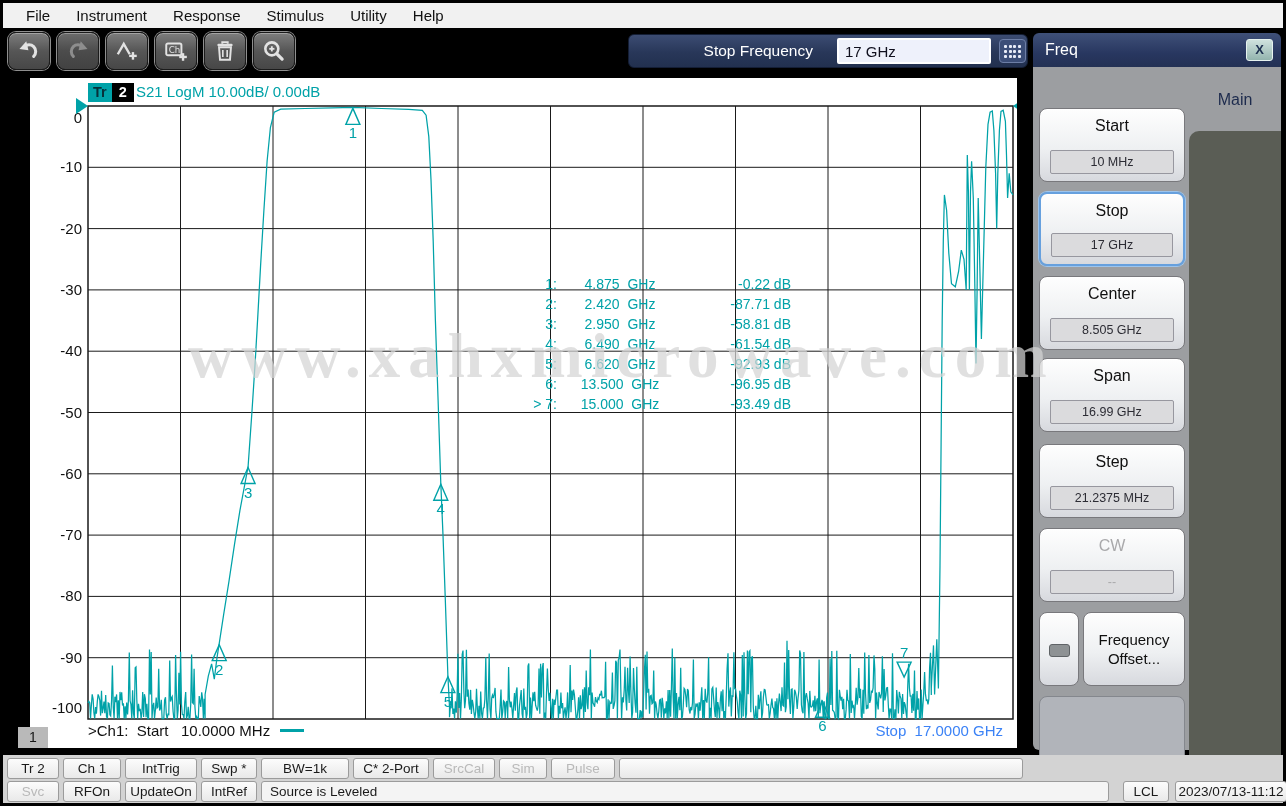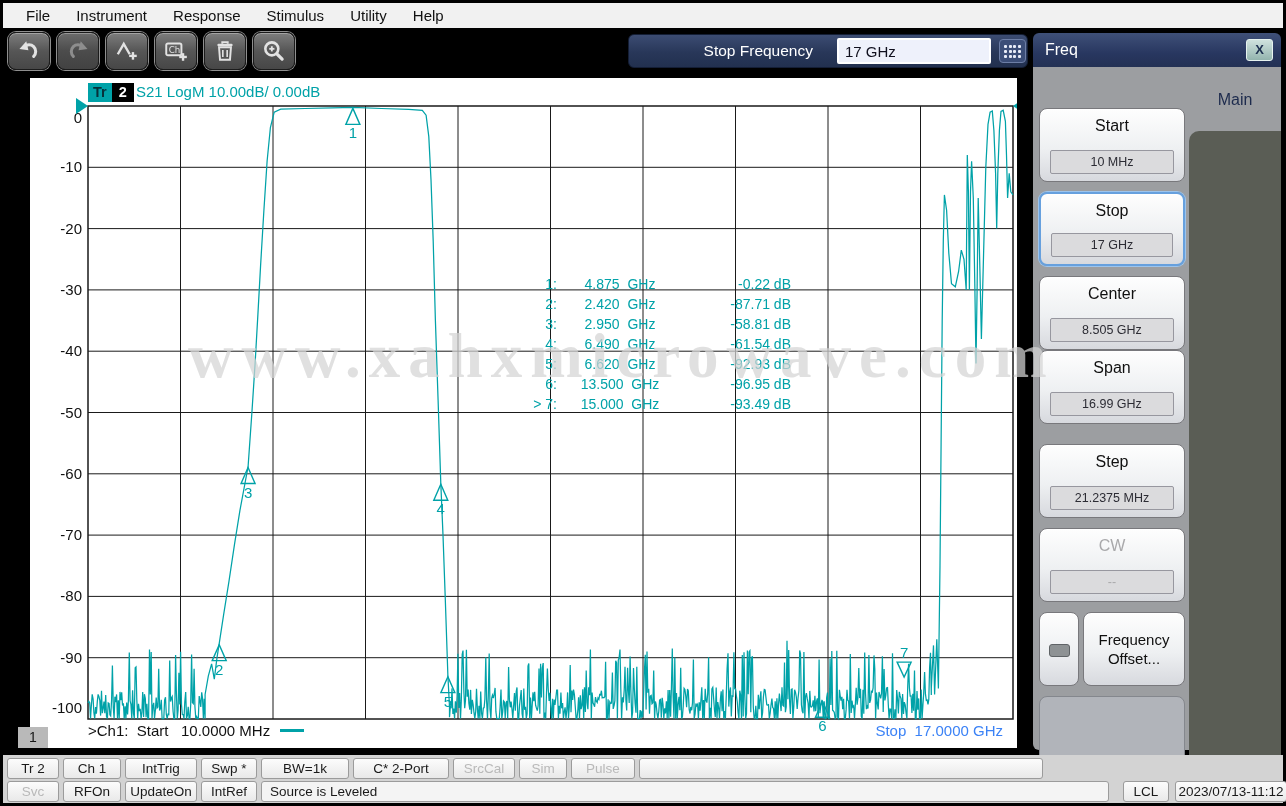--- a/index.html
+++ b/index.html
@@ -286,21 +286,21 @@
         <div class="skval">10 MHz</div>
       </div>
       <div class="softkey selected" style="top:125px">
         <div class="sklabel">Stop</div>
         <div class="skval">17 GHz</div>
       </div>
       <div class="softkey" style="top:209px">
         <div class="sklabel">Center</div>
         <div class="skval">8.505 GHz</div>
       </div>
-      <div class="softkey" style="top:283px">
+      <div class="softkey" style="top:291px">
         <div class="sklabel">Span</div>
         <div class="skval">16.99 GHz</div>
       </div>
       <div class="softkey" style="top:377px">
         <div class="sklabel">Step</div>
         <div class="skval">21.2375 MHz</div>
       </div>
       <div class="softkey disabled" style="top:461px">
         <div class="sklabel">CW</div>
         <div class="skval">--</div>
@@ -315,21 +315,21 @@
     </div>
   </div>
 
   <div class="statusbar">
     <div class="srow" style="top:3px">
       <div class="seg" style="width:52px">Tr 2</div>
       <div class="seg" style="width:58px">Ch 1</div>
       <div class="seg" style="width:72px">IntTrig</div>
       <div class="seg" style="width:56px">Swp *</div>
       <div class="seg" style="width:88px">BW=1k</div>
-      <div class="seg" style="width:96px">C* 2-Port</div>
+      <div class="seg" style="width:76px">C* 2-Port</div>
       <div class="seg dis" style="width:62px">SrcCal</div>
       <div class="seg dis" style="width:48px">Sim</div>
       <div class="seg dis" style="width:64px">Pulse</div>
       <div class="seg" style="width:404px"></div>
     </div>
     <div class="srow" style="top:26px">
       <div class="seg dis" style="width:52px">Svc</div>
       <div class="seg" style="width:58px">RFOn</div>
       <div class="seg" style="width:72px">UpdateOn</div>
       <div class="seg" style="width:56px">IntRef</div>

